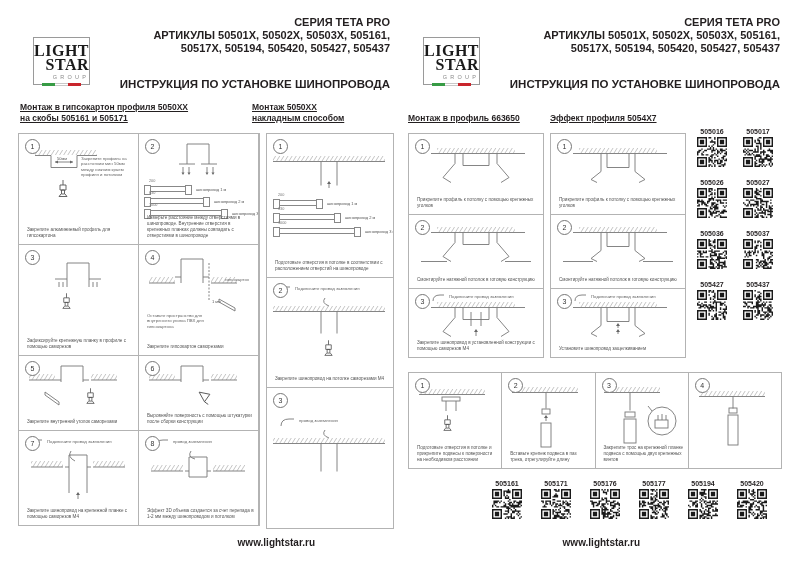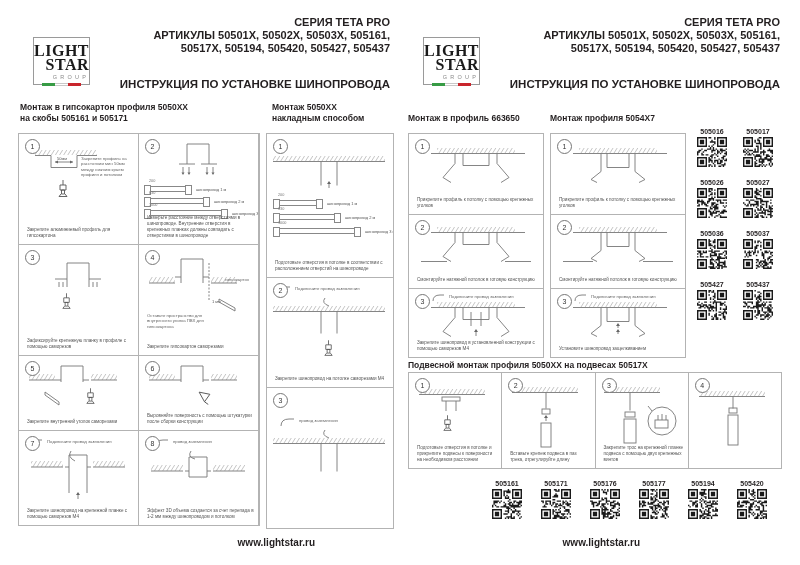--- a/index.html
+++ b/index.html
@@ -12,21 +12,21 @@
   .logo .grp{font-size:5.5px;letter-spacing:3.2px;color:#8a8a8a;margin-top:2px;text-indent:3px;}
   .flag{display:flex;justify-content:center;margin-top:3px;}
   .flag i{width:13px;height:3px;display:block;}
   .flag .fw{border-top:.5px solid #c9c9c9;border-bottom:.5px solid #c9c9c9;box-sizing:border-box;background:#fff;}
   
   .hdr{position:absolute;top:16px;text-align:right;font-weight:bold;}
   .hdr .l1{font-size:11px;margin-bottom:1px;}
   .hdr .l2{font-size:11px;line-height:13px;}
   .hdr .ins{font-size:11.5px;margin-top:23px;}
   
-  .sec{position:absolute;font-weight:bold;font-size:8.5px;line-height:10.5px;white-space:nowrap;}
+  .sec{position:absolute;font-weight:bold;font-size:8.5px;line-height:10.5px;white-space:nowrap;text-decoration:underline;}
   
   .grid{position:absolute;display:grid;gap:1px;background:#b3b3b3;border:1px solid #b3b3b3;}
   .cell{position:relative;background:#fff;overflow:hidden;}
   .num{position:absolute;top:5px;left:6px;width:13px;height:13px;border:1px solid #777;border-radius:50%;
        font-size:7px;display:flex;align-items:center;justify-content:center;color:#333;background:#fff;z-index:2;}
   .cap{position:absolute;left:8px;right:4px;bottom:5px;font-size:4.6px;line-height:1.3;color:#555;}
   .ntop{position:absolute;font-size:4.3px;line-height:1.25;color:#666;}
   .dg{position:absolute;}
   .s{stroke:#777;fill:none;stroke-width:.9;}
   .f{fill:#666;stroke:none;}
@@ -79,21 +79,21 @@
     <div class="l1">СЕРИЯ TETA PRO</div>
     <div class="l2">АРТИКУЛЫ 50501X, 50502X, 50503X, 505161,</div>
     <div class="l2">50517X, 505194, 505420, 505427, 505437</div>
     <div class="ins">ИНСТРУКЦИЯ ПО УСТАНОВКЕ ШИНОПРОВОДА</div>
   </div>
 
   <div class="sec" style="left:20px;top:102px">
     <div>Монтаж в гипсокартон профиля 5050XX</div>
     <div>на скобы 505161 и 505171</div>
   </div>
-  <div class="sec" style="left:272px;top:102px">
+  <div class="sec" style="left:252px;top:102px">
     <div>Монтаж 5050XX</div>
     <div>накладным способом</div>
   </div>
 
   <div class="grid" style="left:18px;top:133px;width:240px;grid-template-columns:119px 119px;grid-template-rows:110px 110px 74px 94px">
 
     <div class="cell">
       <span class="num">1</span>
       <svg class="dg" style="left:6px;top:16px" width="78" height="56">
         <rect x="10" y="0" width="62" height="5" fill="url(#ht)"></rect>
@@ -279,21 +279,21 @@
     </div>
   </div>
   <div class="hdr" style="right:20px">
     <div class="l1">СЕРИЯ TETA PRO</div>
     <div class="l2">АРТИКУЛЫ 50501X, 50502X, 50503X, 505161,</div>
     <div class="l2">50517X, 505194, 505420, 505427, 505437</div>
     <div class="ins">ИНСТРУКЦИЯ ПО УСТАНОВКЕ ШИНОПРОВОДА</div>
   </div>
 
   <div class="sec" style="left:408px;top:113px">Монтаж в профиль 663650</div>
-  <div class="sec" style="left:550px;top:113px">Монтаж профиля 5054X7</div>
+  <div class="sec" style="left:550px;top:113px">Эффект профиля 5054X7</div>
 
   <div class="grid" style="left:408px;top:133px;width:134px;grid-template-columns:134px;grid-template-rows:80px 73px 68px">
     <div class="cell">
       <span class="num">1</span>
       <svg class="dg" style="left:12px;top:14px" width="110" height="46">
         <rect x="16" y="0" width="78" height="5" fill="url(#ht)"></rect>
         <path class="s" d="M10,5.5 h94"></path>
         <path class="s" d="M34,5.5 v10 l-12,14 M76,5.5 v10 l12,14 M22,29.5 l8,5 M88,29.5 l-8,5 M42,5.5 v12 h26 v-12"></path>
       </svg>
       <span class="cap">Прикрепите профиль к потолку с помощью крепежных уголков</span>
@@ -431,21 +431,20 @@
         <div class="qr-label">505437</div>
         <svg viewBox="0 0 21 21" class="qr">
           <path d="M8,0h1v1h-1zM10,1h1v1h-1zM11,1h1v1h-1zM12,2h1v1h-1zM8,3h1v1h-1zM11,3h1v1h-1zM8,4h1v1h-1zM10,4h1v1h-1zM11,4h1v1h-1zM12,4h1v1h-1zM9,5h1v1h-1zM10,5h1v1h-1zM11,5h1v1h-1zM9,6h1v1h-1zM11,6h1v1h-1zM12,6h1v1h-1zM10,7h1v1h-1zM12,7h1v1h-1zM0,8h1v1h-1zM1,8h1v1h-1zM3,8h1v1h-1zM4,8h1v1h-1zM5,8h1v1h-1zM6,8h1v1h-1zM9,8h1v1h-1zM10,8h1v1h-1zM11,8h1v1h-1zM14,8h1v1h-1zM16,8h1v1h-1zM18,8h1v1h-1zM19,8h1v1h-1zM1,9h1v1h-1zM2,9h1v1h-1zM6,9h1v1h-1zM9,9h1v1h-1zM10,9h1v1h-1zM13,9h1v1h-1zM15,9h1v1h-1zM2,10h1v1h-1zM9,10h1v1h-1zM10,10h1v1h-1zM11,10h1v1h-1zM12,10h1v1h-1zM13,10h1v1h-1zM14,10h1v1h-1zM15,10h1v1h-1zM18,10h1v1h-1zM19,10h1v1h-1zM0,11h1v1h-1zM1,11h1v1h-1zM3,11h1v1h-1zM4,11h1v1h-1zM7,11h1v1h-1zM8,11h1v1h-1zM9,11h1v1h-1zM10,11h1v1h-1zM11,11h1v1h-1zM12,11h1v1h-1zM14,11h1v1h-1zM17,11h1v1h-1zM19,11h1v1h-1zM3,12h1v1h-1zM5,12h1v1h-1zM6,12h1v1h-1zM7,12h1v1h-1zM9,12h1v1h-1zM10,12h1v1h-1zM13,12h1v1h-1zM15,12h1v1h-1zM16,12h1v1h-1zM17,12h1v1h-1zM18,12h1v1h-1zM20,12h1v1h-1zM10,13h1v1h-1zM13,13h1v1h-1zM17,13h1v1h-1zM18,13h1v1h-1zM19,13h1v1h-1zM8,14h1v1h-1zM10,14h1v1h-1zM11,14h1v1h-1zM13,14h1v1h-1zM17,14h1v1h-1zM18,14h1v1h-1zM19,14h1v1h-1zM8,15h1v1h-1zM10,15h1v1h-1zM11,15h1v1h-1zM14,15h1v1h-1zM15,15h1v1h-1zM16,15h1v1h-1zM18,15h1v1h-1zM19,15h1v1h-1zM20,15h1v1h-1zM10,16h1v1h-1zM11,16h1v1h-1zM15,16h1v1h-1zM17,16h1v1h-1zM20,16h1v1h-1zM9,17h1v1h-1zM10,17h1v1h-1zM12,17h1v1h-1zM13,17h1v1h-1zM14,17h1v1h-1zM16,17h1v1h-1zM17,17h1v1h-1zM18,17h1v1h-1zM20,17h1v1h-1zM8,18h1v1h-1zM12,18h1v1h-1zM15,18h1v1h-1zM16,18h1v1h-1zM17,18h1v1h-1zM19,18h1v1h-1zM9,19h1v1h-1zM15,19h1v1h-1zM18,19h1v1h-1zM12,20h1v1h-1zM13,20h1v1h-1zM14,20h1v1h-1zM17,20h1v1h-1z" fill="#1a1a1a"></path>
           <path d="M0,0h7v7h-7z M14,0h7v7h-7z M0,14h7v7h-7z" fill="#1a1a1a"></path>
           <path d="M1,1h5v5h-5z M15,1h5v5h-5z M1,15h5v5h-5z" fill="#ffffff"></path>
           <path d="M2,2h3v3h-3z M16,2h3v3h-3z M2,16h3v3h-3z" fill="#1a1a1a"></path>
         </svg>
       </div>
     </div>
 
-  <div class="sec" style="left:408px;top:360px">Подвесной монтаж профиля 5050XX на подвесах 50517X</div>
 
   <div class="grid" style="left:408px;top:372px;width:372px;grid-template-columns:repeat(4,1fr);grid-template-rows:95px">
     <div class="cell">
       <span class="num">1</span>
       <svg class="dg" style="left:2px;top:16px" width="86" height="48">
         <rect x="8" y="0" width="66" height="5" fill="url(#ht)"></rect>
         <path class="s" d="M8,5.5 h66"></path>
         <rect class="s" x="31" y="8" width="18" height="4"></rect>
         <path class="s" d="M35,12 v10 M45,12 v10"></path>
         <use href="#drill" x="31" y="26" width="11" height="17"></use>

